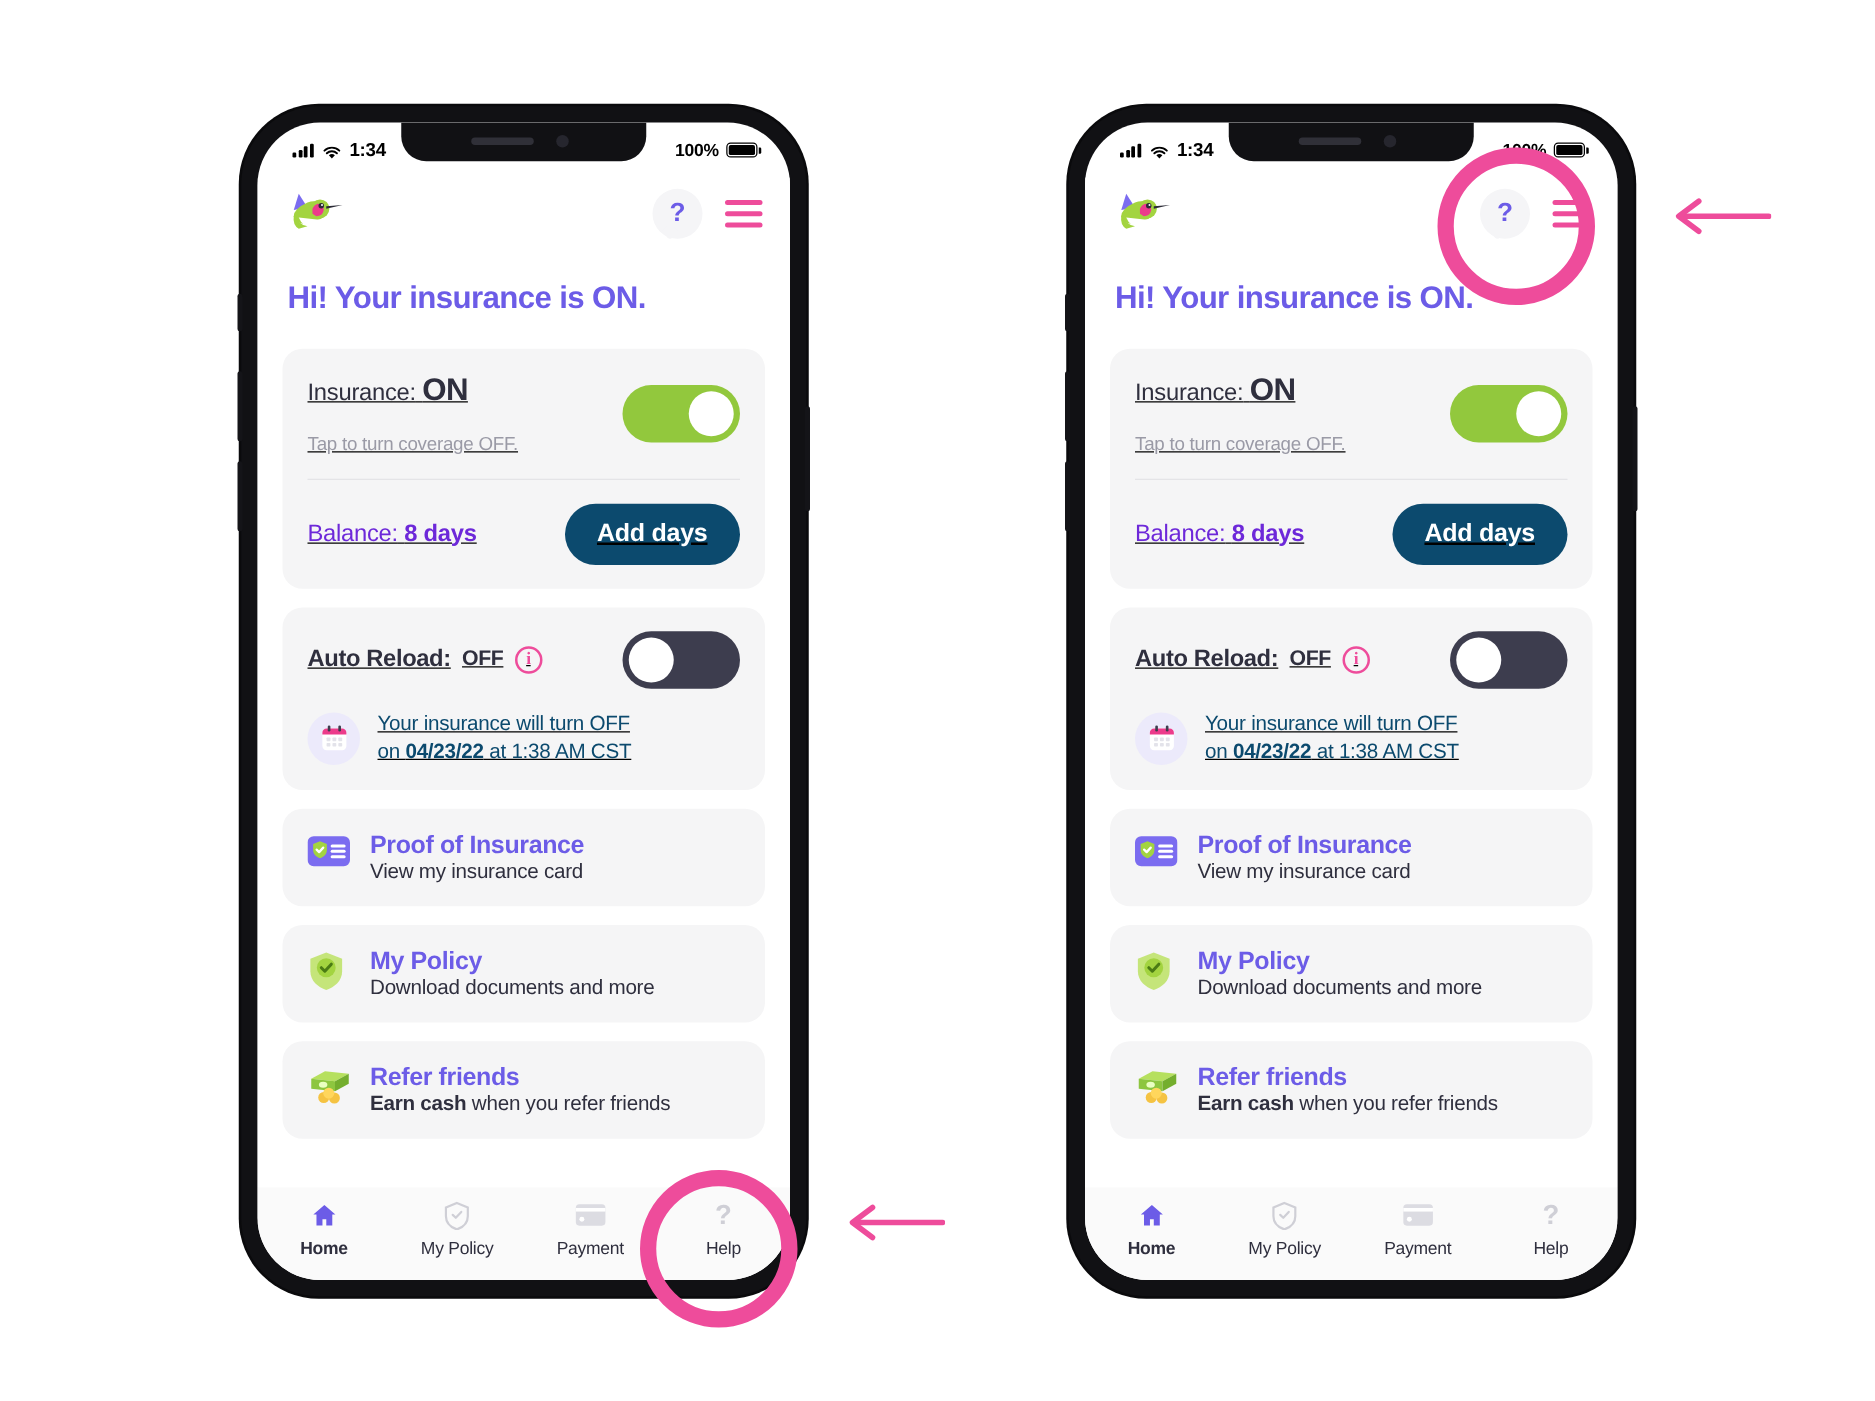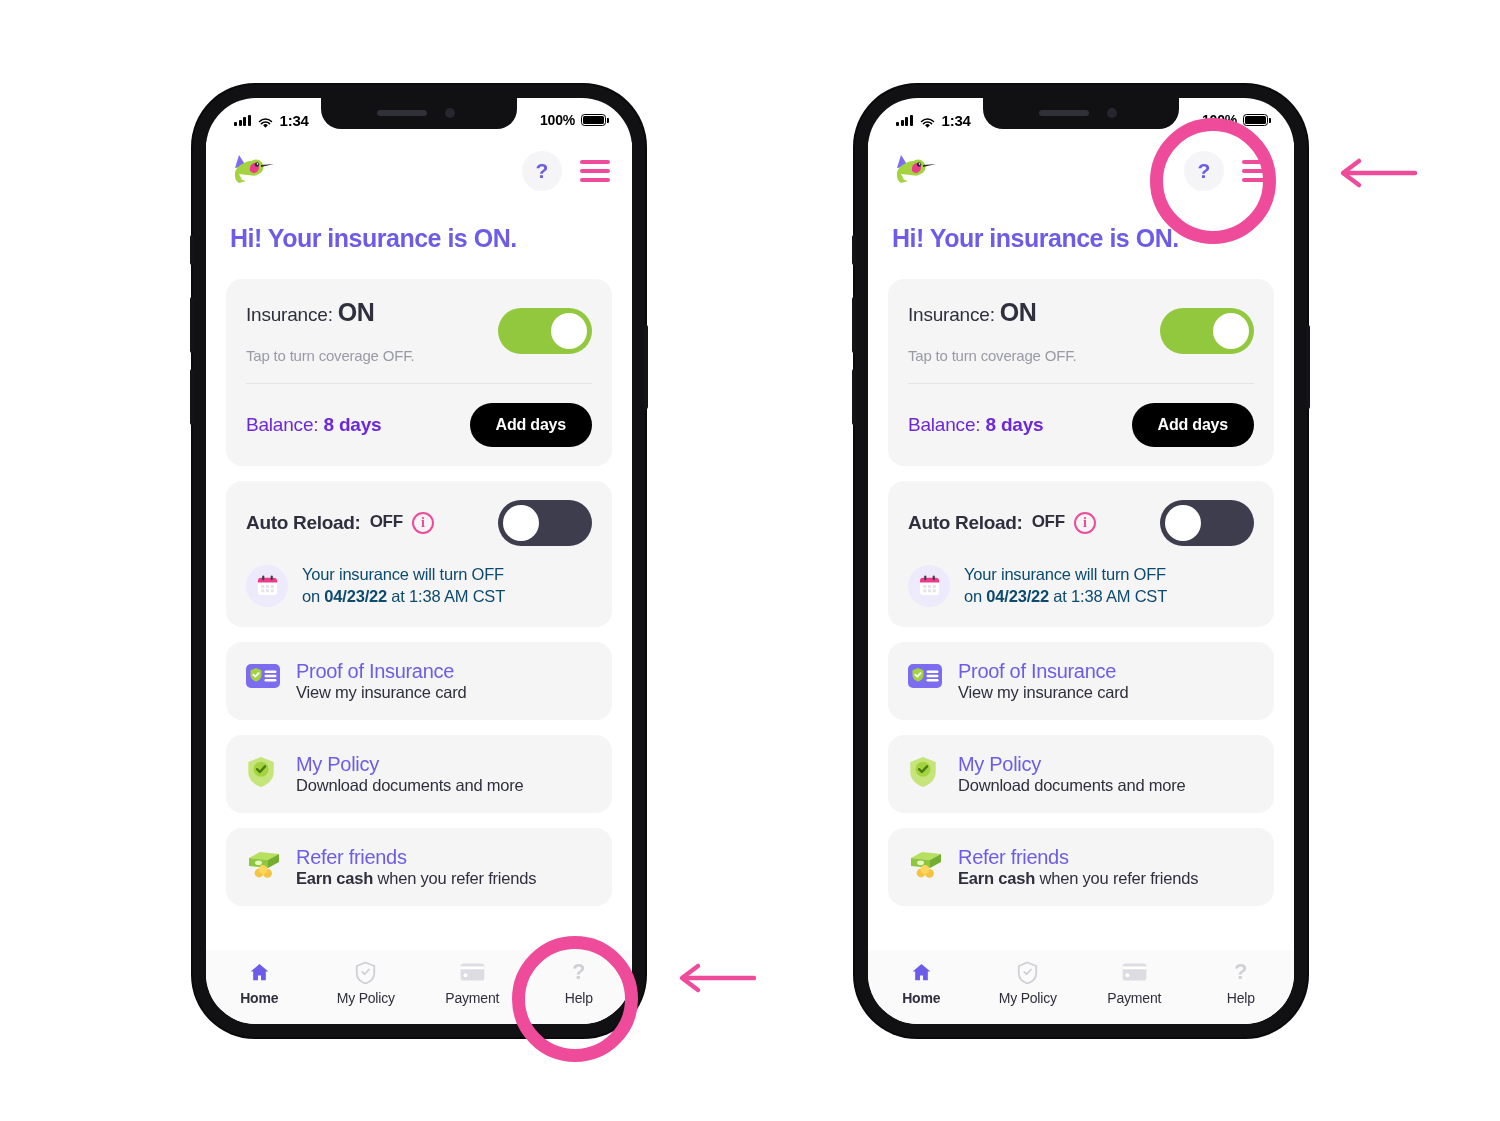--- a/index.html
+++ b/index.html
@@ -106,61 +106,62 @@
   }
   .greeting {
     font-size: 25px; font-weight: 800; color:#6C5CE7;
     letter-spacing:-0.5px;
     margin: 24px 0 26px 4px;
   }
   .card {
     background: #f5f5f6;
     border-radius: 16px;
     margin-bottom: 15px;
+    text-decoration: underline;
   }
   .card-pad { padding: 19px 20px; }
 
   .row-between { display:flex; align-items:center; justify-content:space-between; }
   .ins-title { font-size: 19px; color:#2f2f3e; letter-spacing:-0.2px; }
   .ins-title b { font-size: 25px; font-weight:800; color:#2f2f3e; letter-spacing:-0.5px; }
   .ins-sub { font-size: 15px; color:#9a9aa6; margin-top:20px; letter-spacing:-0.2px;}
 
   .toggle { width: 94px; height: 46px; border-radius: 23px; position:relative; flex:none;}
   .toggle.on { background:#92C83D; }
   .toggle.off { background:#3d3d4e; }
   .toggle .knob { position:absolute; top:5px; width:36px; height:36px; border-radius:50%; background:#fff; }
   .toggle.on .knob { right:5px; }
   .toggle.off .knob { left:5px; }
 
   .divider { height:1px; background:#e4e4e7; margin: 19px 0 0 0; }
 
   .balance-txt { font-size: 19px; color:#6d28d9; letter-spacing:-0.2px; }
   .balance-txt b { font-weight: 800; }
   .add-days-btn {
-    background:#000000; color:#fff; border:none;
-    font-size: 16px; font-weight: 800; letter-spacing:-0.2px;
+    background:#0c4a6e; color:#fff; border:none;
+    font-size: 20px; font-weight: 800; letter-spacing:-0.2px;
     padding: 13px 26px; border-radius: 25px; cursor:pointer;
     font-family:"Liberation Sans", sans-serif;
   }
 
   .ar-title { font-size:19px; font-weight:800; color:#2f2f3e; letter-spacing:-0.3px; display:flex; align-items:flex-start; gap:9px;}
   .ar-title b { font-size:17px; font-weight:800; }
   .info-ic { width:22px; height:22px; border:2px solid #EE4C9B; border-radius:50%;
              display:flex; align-items:center; justify-content:center;
              font-size:14px; font-weight:700; color:#EE4C9B; font-family:"Liberation Serif", serif;}
 
   .notice-row { display:flex; align-items:center; gap:14px; margin-top:18px; }
   .cal-wrap { width:42px; height:42px; border-radius:50%; background:#eceafb; flex:none;
               display:flex; align-items:center; justify-content:center;}
   .notice-txt { font-size:16.5px; color:#0c4a6e; line-height:1.33; letter-spacing:-0.2px; }
   .notice-txt b { font-weight: 800; }
 
   .link-card { background:#f5f5f6; border-radius:16px; margin-bottom:15px; padding:18px 20px; display:flex; gap:16px; align-items:flex-start;}
   .link-ic { width:34px; height:34px; flex:none; margin-top:3px; }
-  .link-title { font-size:20px; font-weight:400; color:#6C5CE7; letter-spacing:-0.3px; }
+  .link-title { font-size:20px; font-weight:700; color:#6C5CE7; letter-spacing:-0.3px; }
   .link-sub { font-size:16.5px; color:#2f2f3e; margin-top:0; letter-spacing:-0.2px;}
   .link-sub b { font-weight:800; }
 
   
   .tabbar {
     position:absolute; bottom:0; left:0; right:0; height:74px;
     background:#fafafa;
     display:flex; align-items:flex-start; justify-content:space-around;
     padding-top:9px;
     z-index: 15;

